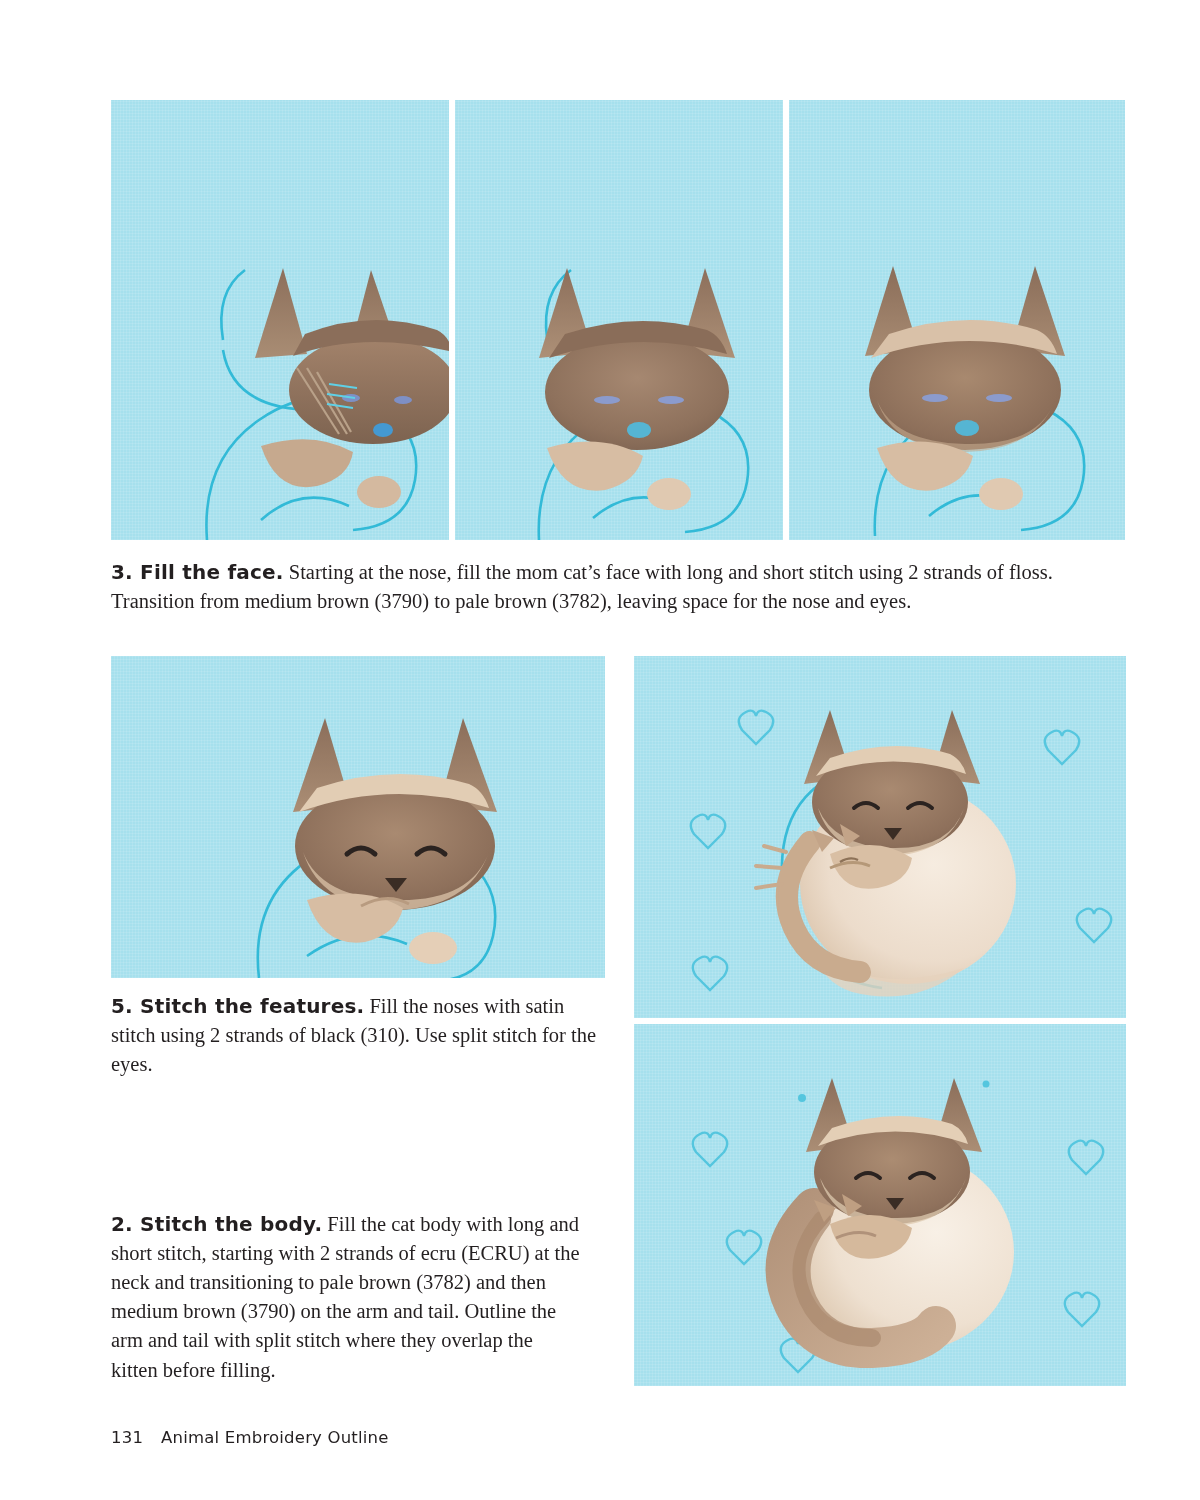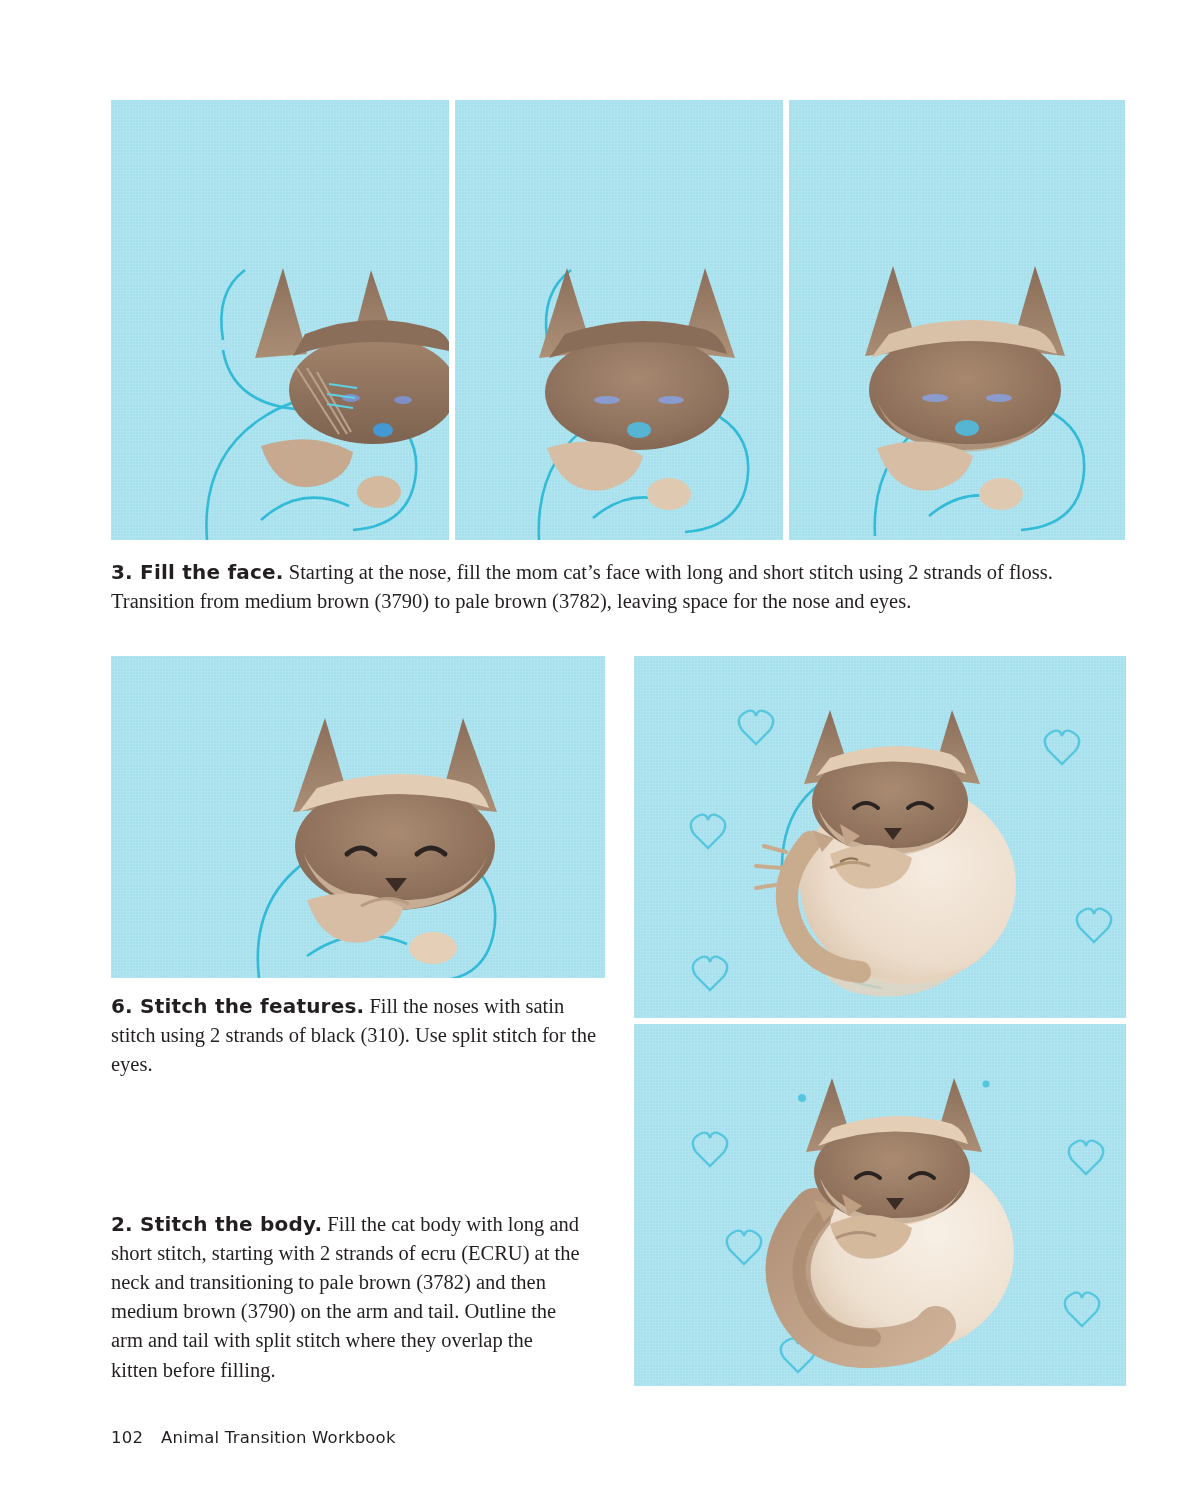--- a/index.html
+++ b/index.html
@@ -225,21 +225,21 @@
 
       <path d="M274 222 l22 0 l-11 14 z" fill="#3a2c24"></path>
 
       <path d="M196 244 q54 -16 96 8 q-6 26 -38 34 q-42 6 -58 -42 z" fill="#d7bda3"></path>
       <ellipse cx="322" cy="292" rx="24" ry="16" fill="#e5cfb7"></ellipse>
       <path d="M250 250 q26 -14 48 -2" stroke="#b89b80" stroke-width="3" fill="none"></path>
     </svg>
   </div>
 
   <div class="caption" style="left:93px; top:992px; width:490px;">
-    <span class="step-label">6. Stitch the features.</span><span> Fill the noses with satin stitch using 2 strands of black (310). Use split stitch for the eyes.</span>
+    <span class="step-label">5. Stitch the features.</span><span> Fill the noses with satin stitch using 2 strands of black (310). Use split stitch for the eyes.</span>
   </div>
 
   <div class="photo" style="left:616px; top:656px; width:492px; height:362px;">
     <div class="fabric"></div>
     <svg width="492" height="362" viewBox="0 0 492 362" style="position:absolute;left:0;top:0;">
       <defs>
         <radialGradient id="f5a_body" cx="62%" cy="40%" r="70%">
           <stop offset="0%" stop-color="#f6ece0"></stop>
           <stop offset="70%" stop-color="#ecdccb"></stop>
           <stop offset="100%" stop-color="#dcc6ae"></stop>
@@ -346,16 +346,16 @@
       <path d="M214 192 l-6 -22 l20 12 z" fill="#bf9f82"></path>
       <path d="M202 214 q22 -10 40 -2" stroke="#b0927a" stroke-width="3" fill="none"></path>
     </svg>
   </div>
 
   <div class="caption" style="left:93px; top:1210px; width:472px;">
     <span class="step-label">2. Stitch the body.</span><span> Fill the cat body with long and short stitch, starting with 2 strands of ecru (ECRU) at the neck and transitioning to pale brown (3782) and then medium brown (3790) on the arm and tail. Outline the arm and tail with split stitch where they overlap the kitten before filling.</span>
   </div>
 
   <div class="footer">
-    <span class="pg">102</span><span>Animal Transition Workbook</span>
+    <span class="pg">131</span><span>Animal Embroidery Outline</span>
   </div>
 
 </div>
 
 </body></html>

